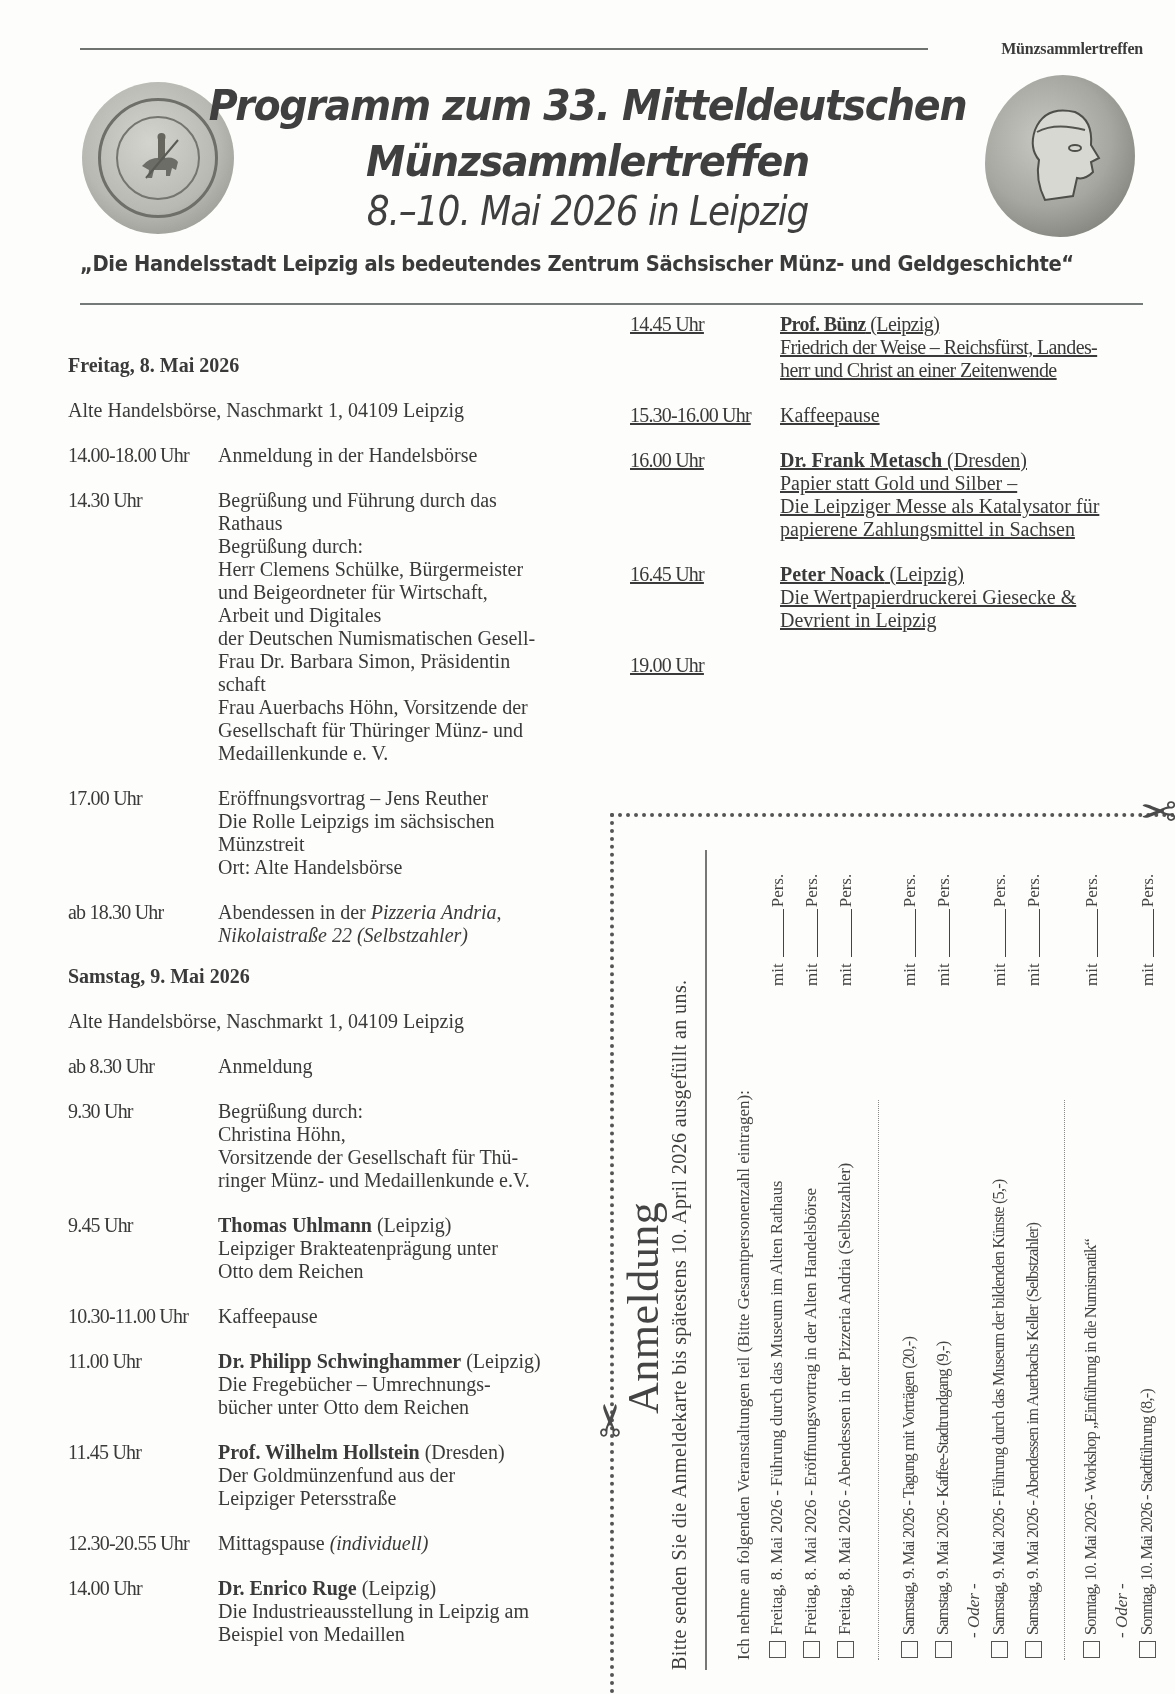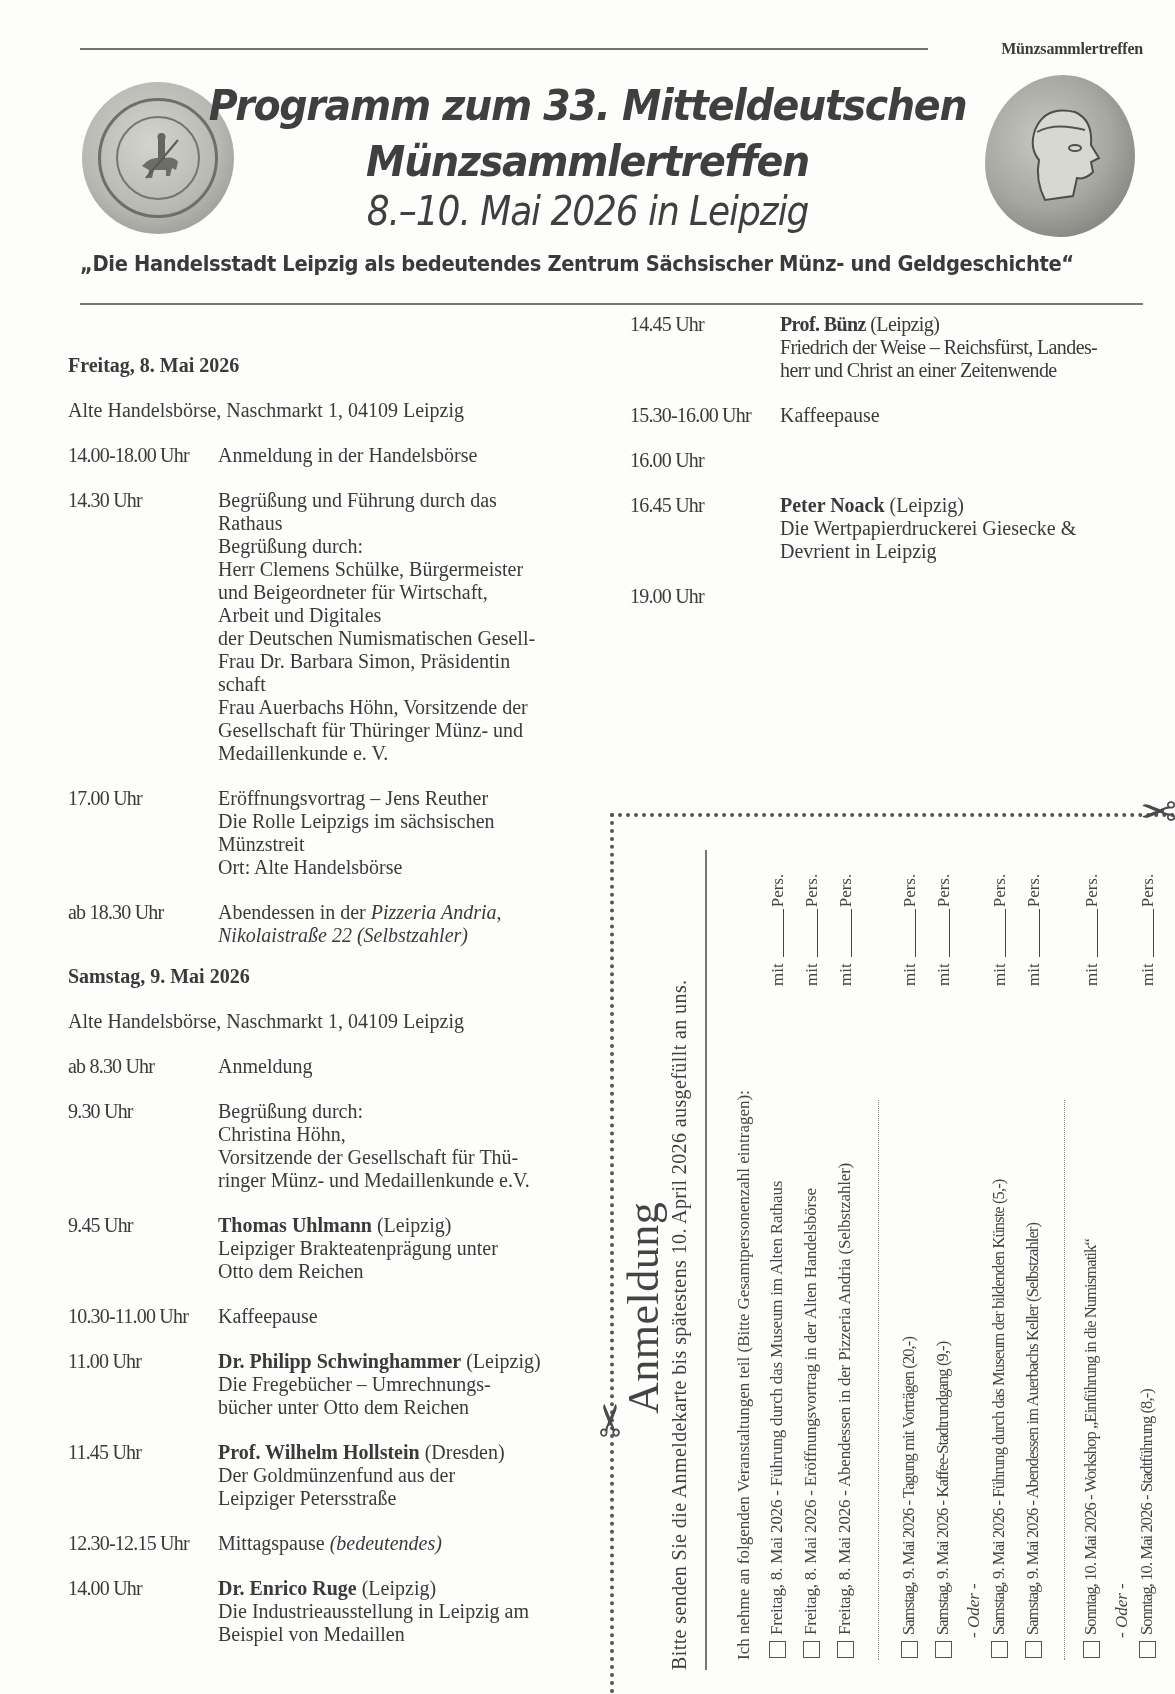--- a/index.html
+++ b/index.html
@@ -21,21 +21,21 @@
 
   .title { position: absolute; left: 0; width: 1175px; text-align: center; font-family: "DejaVu Sans", sans-serif; color: #3f3f3f; font-style: italic; }
   .title-1 { top: 80px; font-size: 43px; font-weight: bold; letter-spacing: -1.4px; transform: scaleX(0.92); }
   .title-2 { top: 136px; font-size: 43px; font-weight: bold; letter-spacing: -1.4px; transform: scaleX(0.92); }
   .title-3 { top: 188px; font-size: 40px; font-weight: normal; letter-spacing: -1.2px; transform: scaleX(0.9); }
   .motto { position: absolute; left: 80px; top: 252px; width: 1068px; font-family: "DejaVu Sans", sans-serif; font-weight: bold; font-size: 21px; color: #3a3a3a; letter-spacing: -0.4px; white-space: nowrap; transform-origin: left top; transform: scaleX(0.93); }
   .mid-rule { position: absolute; left: 80px; top: 303px; width: 1063px; height: 2px; background: #747a77; }
 
   .col { position: absolute; font-size: 20px; line-height: 23px; }
   .col-left { left: 68px; top: 313px; width: 520px; margin-top: 41px; }
-  .col-right { left: 630px; top: 313px; width: 520px; }
+  .col-right { left: 630px; top: 313px; width: 520px; text-decoration: underline; }
   .day { font-weight: bold; margin-top: 0; margin-bottom: 22px; }
   .venue { margin-bottom: 22px; }
   .row { display: flex; margin-bottom: 22px; }
   .row .time { width: 150px; flex: none; letter-spacing: -0.8px; }
   .row .desc { flex: 1; }
   .desc .line { display: block; }
   .b { font-weight: bold; }
   .i { font-style: italic; }
 
   
@@ -185,23 +185,23 @@
   <div class="row">
     <div class="time">11.45 Uhr</div>
     <div class="desc">
       <span class="line"><span class="b">Prof. Wilhelm Hollstein</span><span> (Dresden)</span></span>
       <span class="line">Der Goldmünzenfund aus der</span>
       <span class="line">Leipziger Petersstraße</span>
     </div>
   </div>
 
   <div class="row">
-    <div class="time">12.30-12.15 Uhr</div>
-    <div class="desc">
-        <span class="line"><span>Mittagspause </span><span class="i">(bedeutendes)</span></span>
+    <div class="time">12.30-20.55 Uhr</div>
+    <div class="desc">
+        <span class="line"><span>Mittagspause </span><span class="i">(individuell)</span></span>
       </div>
   </div>
 
   <div class="row">
     <div class="time">14.00 Uhr</div>
     <div class="desc">
       <span class="line"><span class="b">Dr. Enrico Ruge</span><span> (Leipzig)</span></span>
       <span class="line">Die Industrieausstellung in Leipzig am</span>
       <span class="line">Beispiel von Medaillen</span>
     </div>
@@ -220,20 +220,26 @@
 
   <div class="row">
     <div class="time">15.30-16.00 Uhr</div>
     <div class="desc">
         <span class="line">Kaffeepause</span>
       </div>
   </div>
 
   <div class="row">
     <div class="time">16.00 Uhr</div>
+    <div class="desc">
+      <span class="line"><span class="b">Dr. Frank Metasch</span><span> (Dresden)</span></span>
+      <span class="line">Papier statt Gold und Silber –</span>
+      <span class="line">Die Leipziger Messe als Katalysator für</span>
+      <span class="line">papierene Zahlungsmittel in Sachsen</span>
+    </div>
   </div>
 
   <div class="row">
     <div class="time">16.45 Uhr</div>
     <div class="desc">
       <span class="line"><span class="b">Peter Noack</span><span> (Leipzig)</span></span>
       <span class="line">Die Wertpapierdruckerei Giesecke &amp;</span>
       <span class="line">Devrient in Leipzig</span>
     </div>
   </div>

